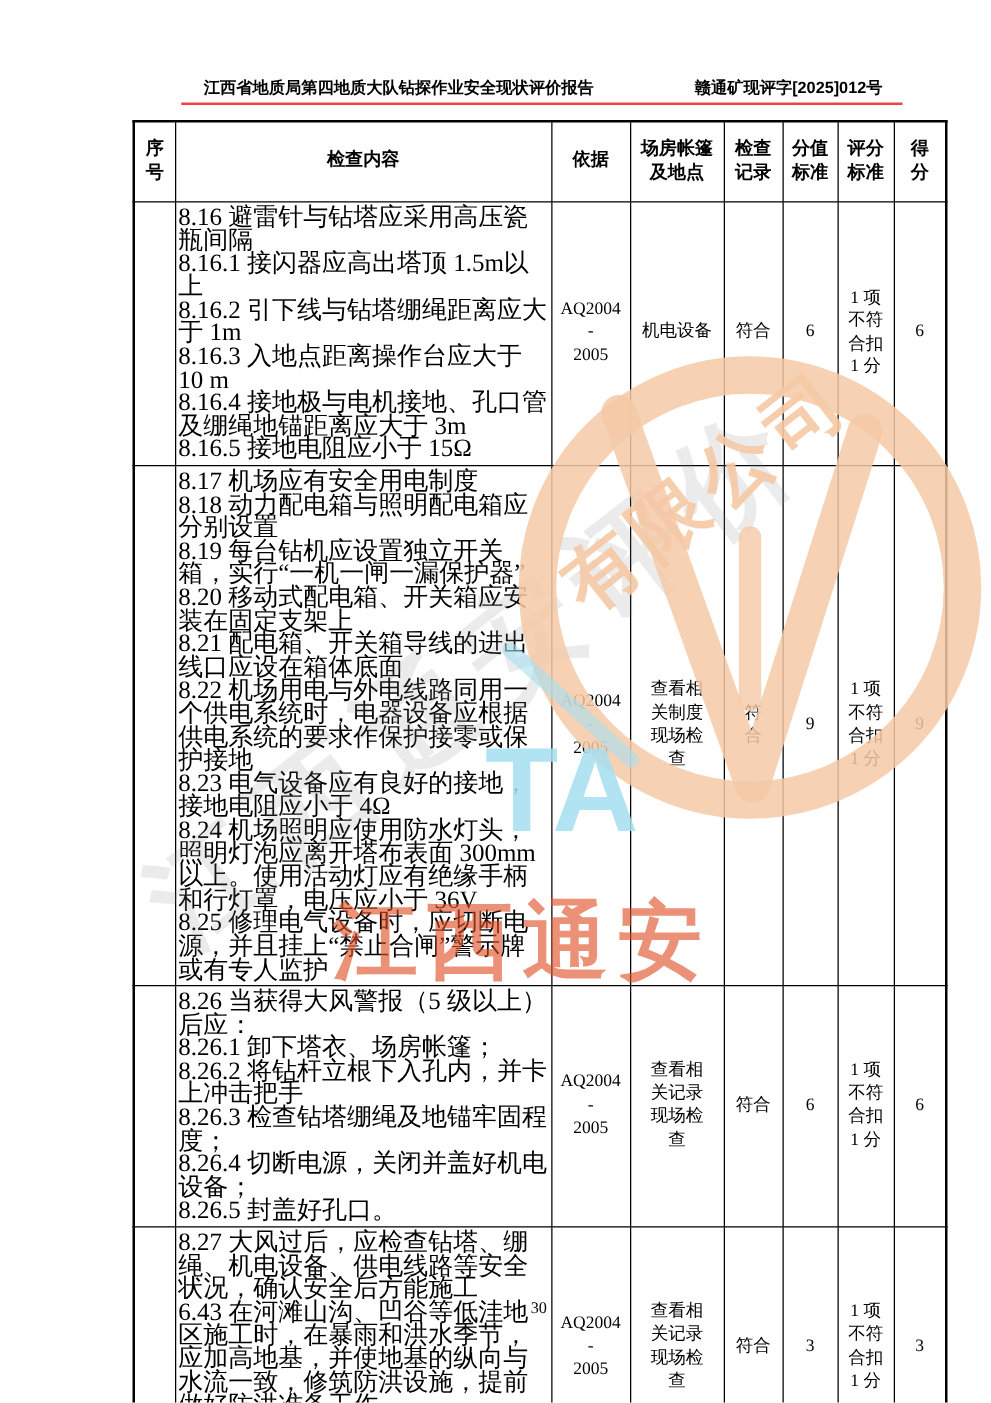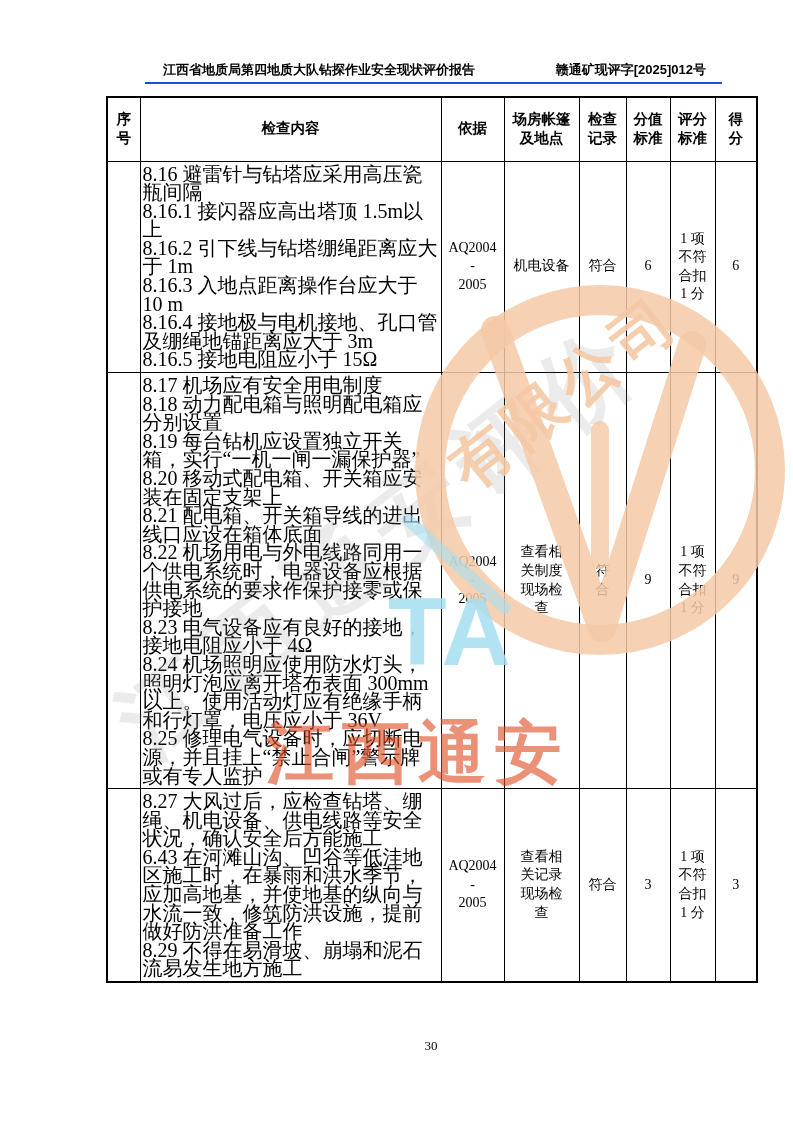--- a/index.html
+++ b/index.html
@@ -10,21 +10,21 @@
     overflow:hidden;
     font-family:"Liberation Serif", serif;
     color:#000;
   }
   
   .doc-header{
     position:absolute;
     left:145px;top:62px;width:577px;
     display:flex;justify-content:space-between;align-items:flex-end;
     padding:0 2px 4px 2px;
-    border-bottom:2px solid #1d4ed8;
+    border-bottom:2px solid #ef4444;
     box-sizing:border-box;
     font-family:"Liberation Sans", sans-serif;
     font-weight:bold;font-size:13px;line-height:1.25;
     white-space:nowrap;
   }
   .doc-header .left{padding-left:16px;}
   .doc-header .right{padding-right:14px;text-align:right;}
   
   table.review{
     position:absolute;left:106px;top:96px;
@@ -168,20 +168,43 @@
 查</td>
         <td class="c-mid">符
 合</td>
         <td class="c-mid">9</td>
         <td class="c-mid">1 项
 不符
 合扣
 1 分</td>
         <td class="c-mid">9</td>
       </tr>
+      <tr class="r3">
+        <td class="c-mid"></td>
+        <td class="c-content">8.26 当获得大风警报（5 级以上）后应：
+8.26.1 卸下塔衣、场房帐篷；
+8.26.2 将钻杆立根下入孔内，并卡上冲击把手
+8.26.3 检查钻塔绷绳及地锚牢固程度；
+8.26.4 切断电源，关闭并盖好机电设备；
+8.26.5 封盖好孔口。</td>
+        <td class="c-mid">AQ2004
+-
+2005</td>
+        <td class="c-mid">查看相
+关记录
+现场检
+查</td>
+        <td class="c-mid">符合</td>
+        <td class="c-mid">6</td>
+        <td class="c-mid">1 项
+不符
+合扣
+1 分</td>
+        <td class="c-mid">6</td>
+      </tr>
       <tr class="r4">
         <td class="c-mid"></td>
         <td class="c-content">8.27 大风过后，应检查钻塔、绷绳、机电设备、供电线路等安全状况，确认安全后方能施工
 6.43 在河滩山沟、凹谷等低洼地区施工时，在暴雨和洪水季节，应加高地基，并使地基的纵向与水流一致，修筑防洪设施，提前做好防洪准备工作
 8.29 不得在易滑坡、崩塌和泥石流易发生地方施工</td>
         <td class="c-mid">AQ2004
 -
 2005</td>
         <td class="c-mid">查看相
 关记录

